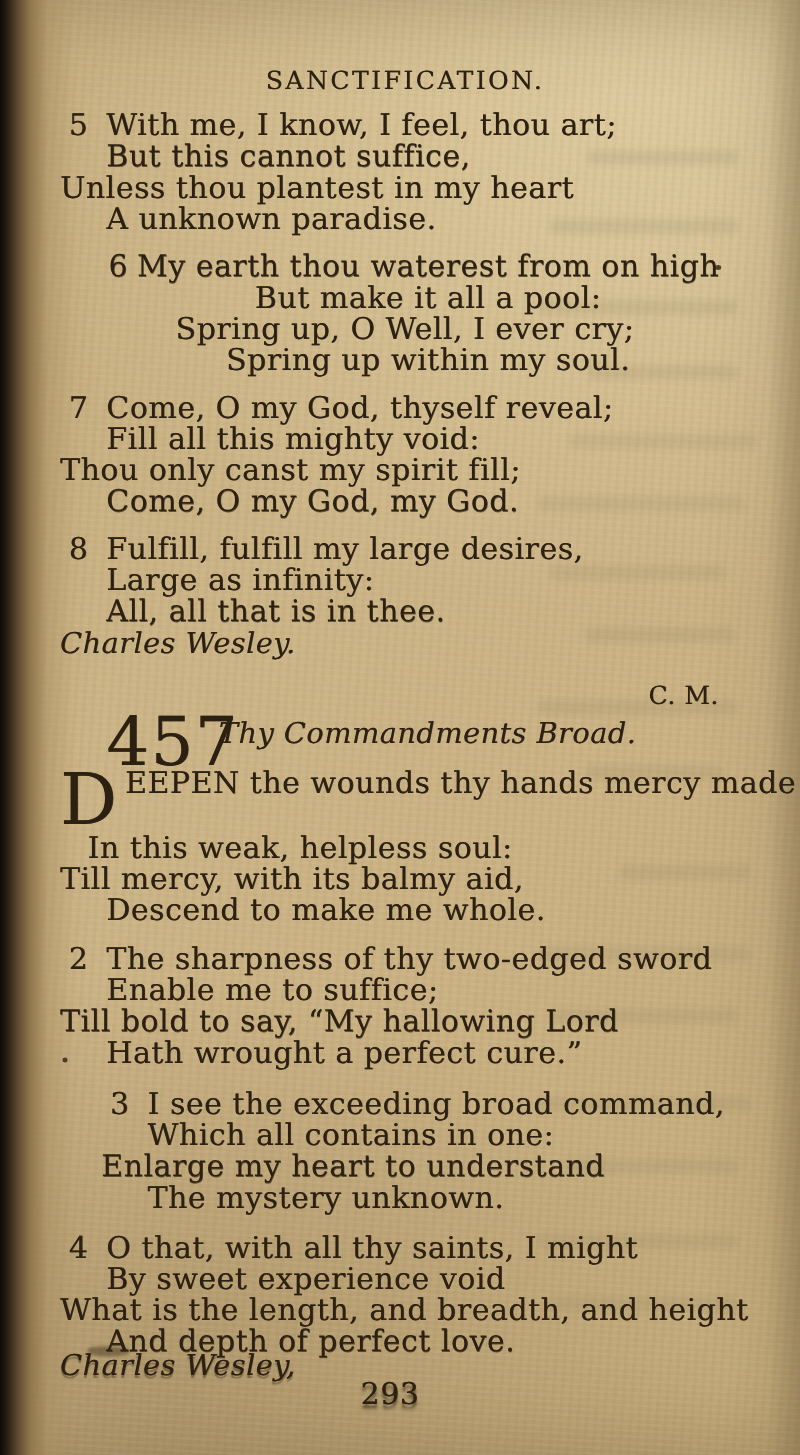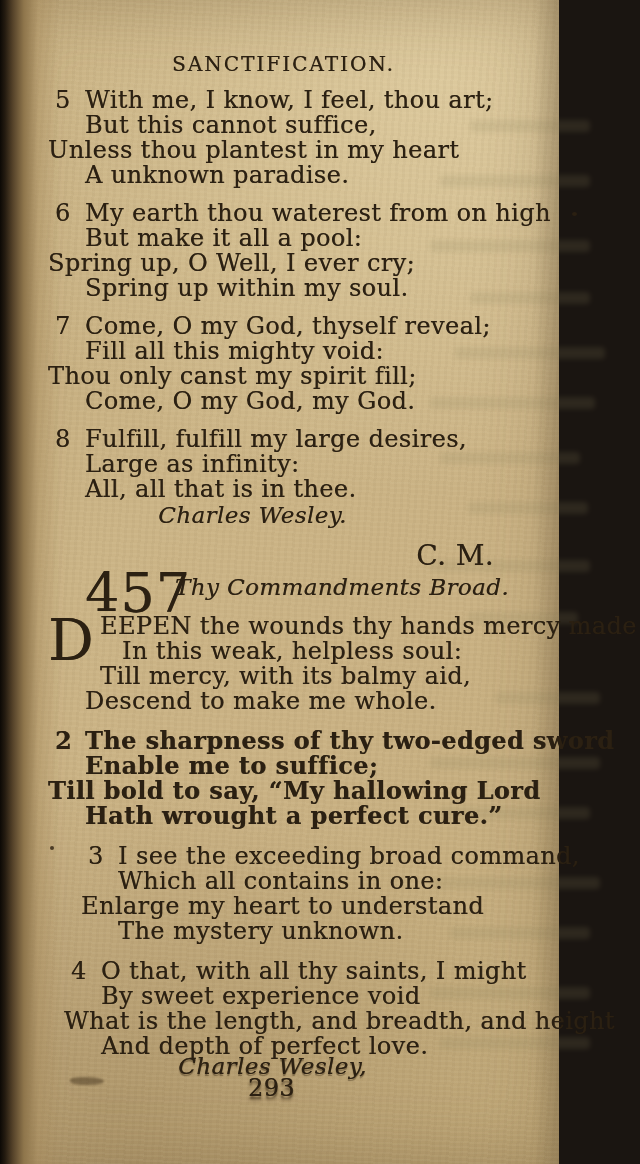--- a/index.html
+++ b/index.html
@@ -4,21 +4,21 @@
 <style>
   html, body {
     margin: 0; padding: 0;
     width: 640px; height: 1164px;
     overflow: hidden;
     background: #1a1511;
     font-family: "DejaVu Serif", "Liberation Serif", serif;
   }
   .page {
     position: relative;
-    width: 559px; height: 1164px;
+    width: 640px; height: 1164px;
     background:
       radial-gradient(ellipse 900px 700px at 78% 6%, rgba(236,220,178,0.55), rgba(236,220,178,0) 60%),
       radial-gradient(ellipse 700px 500px at 20% 95%, rgba(120,96,58,0.30), rgba(120,96,58,0) 65%),
       linear-gradient(135deg, #c2aa7b 0%, #cbb486 38%, #c9b183 62%, #c0a878 100%);
     color: #2b2012;
     box-shadow: inset 0 0 70px rgba(95,72,40,0.35);
   }
   
   .grain {
     position: absolute; inset: 0; pointer-events: none;
@@ -63,65 +63,65 @@
     margin: 0;
     padding-top: 52px;
     text-align: center;
     font-size: 20px;
     line-height: 24px;
     letter-spacing: 2px;
     font-weight: normal;
   }
   .verse { margin: 0; }
   .m-v5 { margin-top: 12px; }
-  .m-v6 { margin-top: 13px; }
+  .m-v6 { margin-top: 13px; text-align: center; }
   .m-v7 { margin-top: 13px; }
   .m-v8 { margin-top: 13px; }
   .line { white-space: nowrap; }
   .indent { padding-left: 37px; }
   .vnum { display: inline-block; margin-left: 7px; width: 30px; }
 
   .signature {
     font-style: italic;
     font-size: 23px;
     line-height: 26px;
-    text-align: center;
+    text-align: left;
     white-space: nowrap;
   }
   .sig1 { padding-right: 62px; margin-top: 0; }
   .sig2 { padding-right: 22px; margin-top: -6px;
           text-shadow: 0 2px 1px rgba(50,35,16,0.45), 0.35px 0.35px 0.5px rgba(40,29,14,0.65); }
 
   .hymn-header { position: relative; margin-top: 16px; height: 68px; }
   .meter {
     position: absolute; top: 0; right: 25px;
-    font-size: 28px; line-height: 24px; white-space: nowrap;
+    font-size: 20px; line-height: 24px; white-space: nowrap;
   }
   .hymn-number {
     position: absolute; left: 37px; top: 23px;
     font-size: 54px; line-height: 54px; letter-spacing: 1px;
   }
   .hymn-title {
     position: absolute; left: 127px; top: 28px;
     font-style: italic; font-size: 23px; line-height: 30px; white-space: nowrap;
   }
 
   .m-v1 { margin-top: 2px; }
-  .m-v2 { margin-top: 14px; font-weight: bold; }
+  .m-v2 { margin-top: 14px; }
   .m-v3 { margin-top: 16px; margin-left: 33px; }
-  .m-v4 { margin-top: 15px; margin-left: 16px; }
+  .m-v4 { margin-top: 15px; }
   .dropcap {
     float: left;
     width: 46px;
     font-size: 57px;
     line-height: 46px;
     margin: 3px 6px 2px 0;
     text-align: left;
   }
-  .dc-indent { text-indent: 22px; }
+  .dc-indent { text-indent: 22px; margin-top: 27px; }
 
   .page-number {
     margin-top: -4px;
     text-align: center;
     font-size: 24px;
     line-height: 26px;
     transform: translateX(-12px);
     text-shadow: 0 3px 2px rgba(50,35,16,0.55), 0 5px 3px rgba(50,35,16,0.25),
                  0.35px 0.35px 0.5px rgba(40,29,14,0.65);
   }

